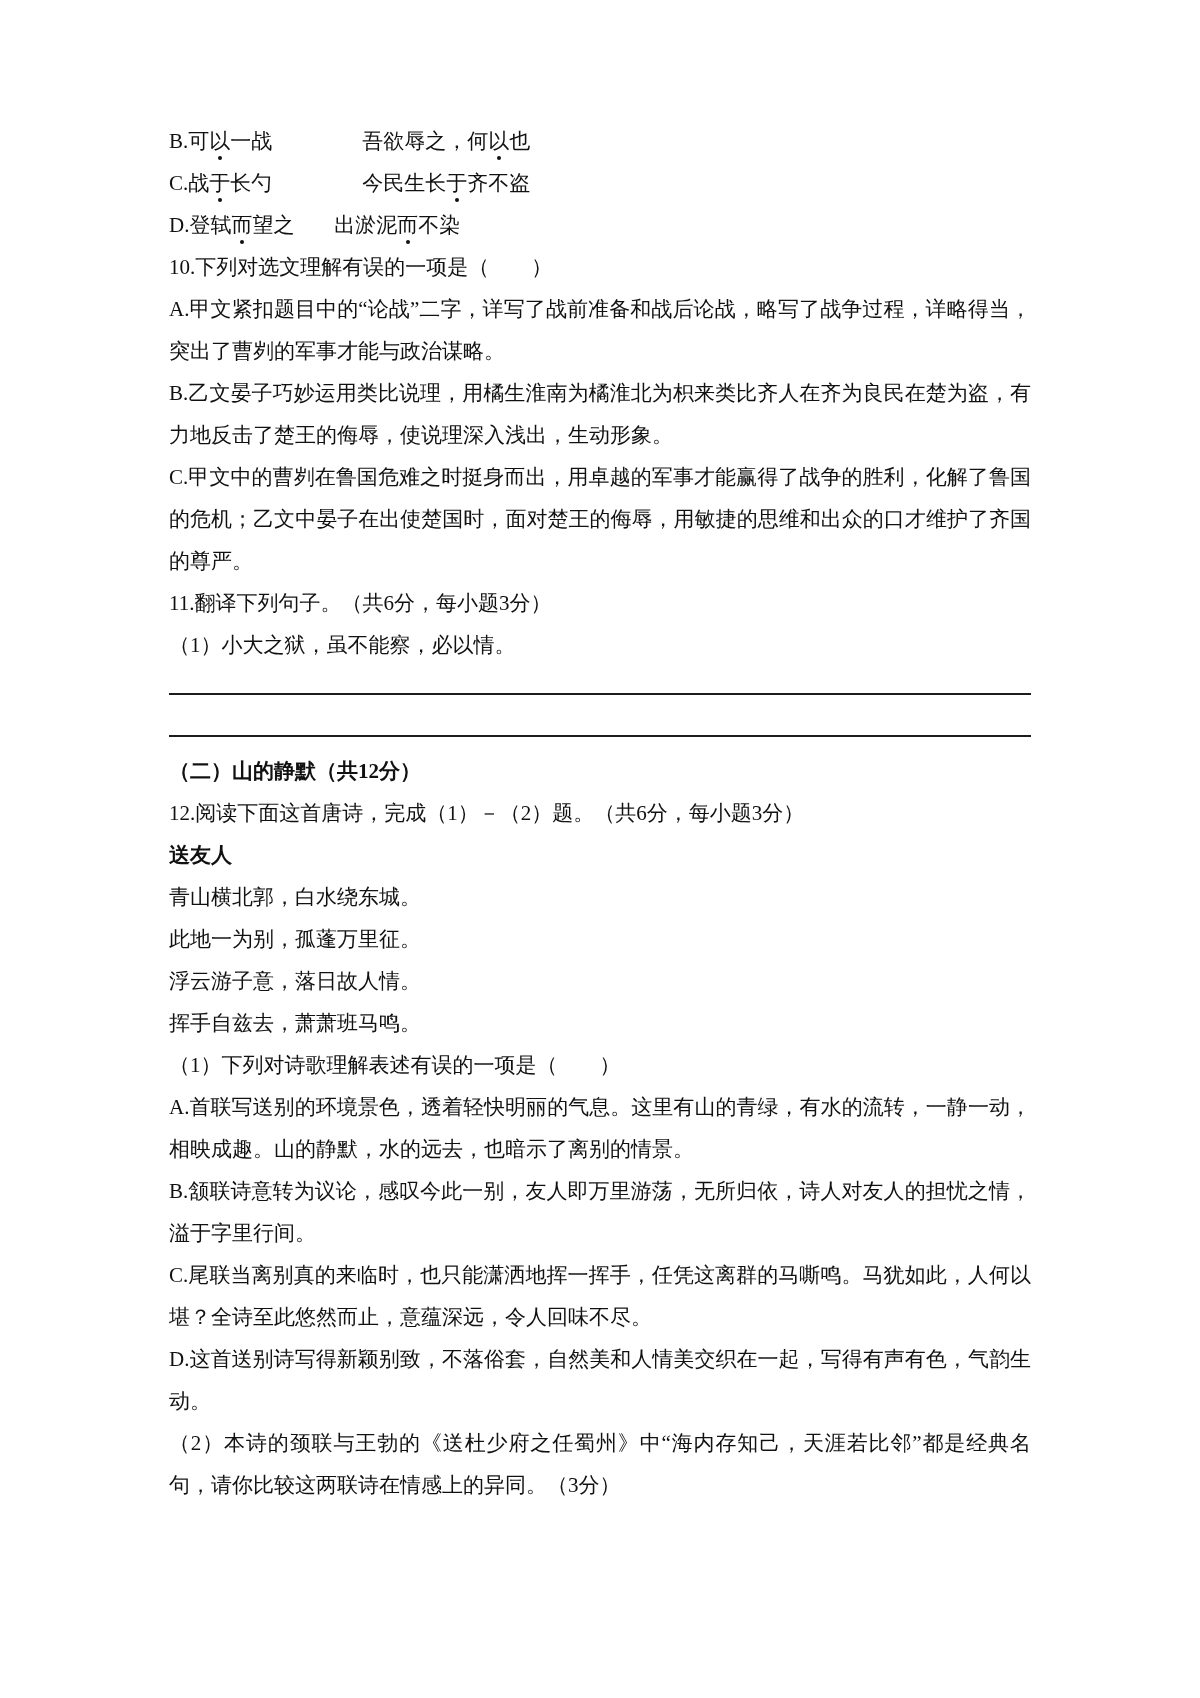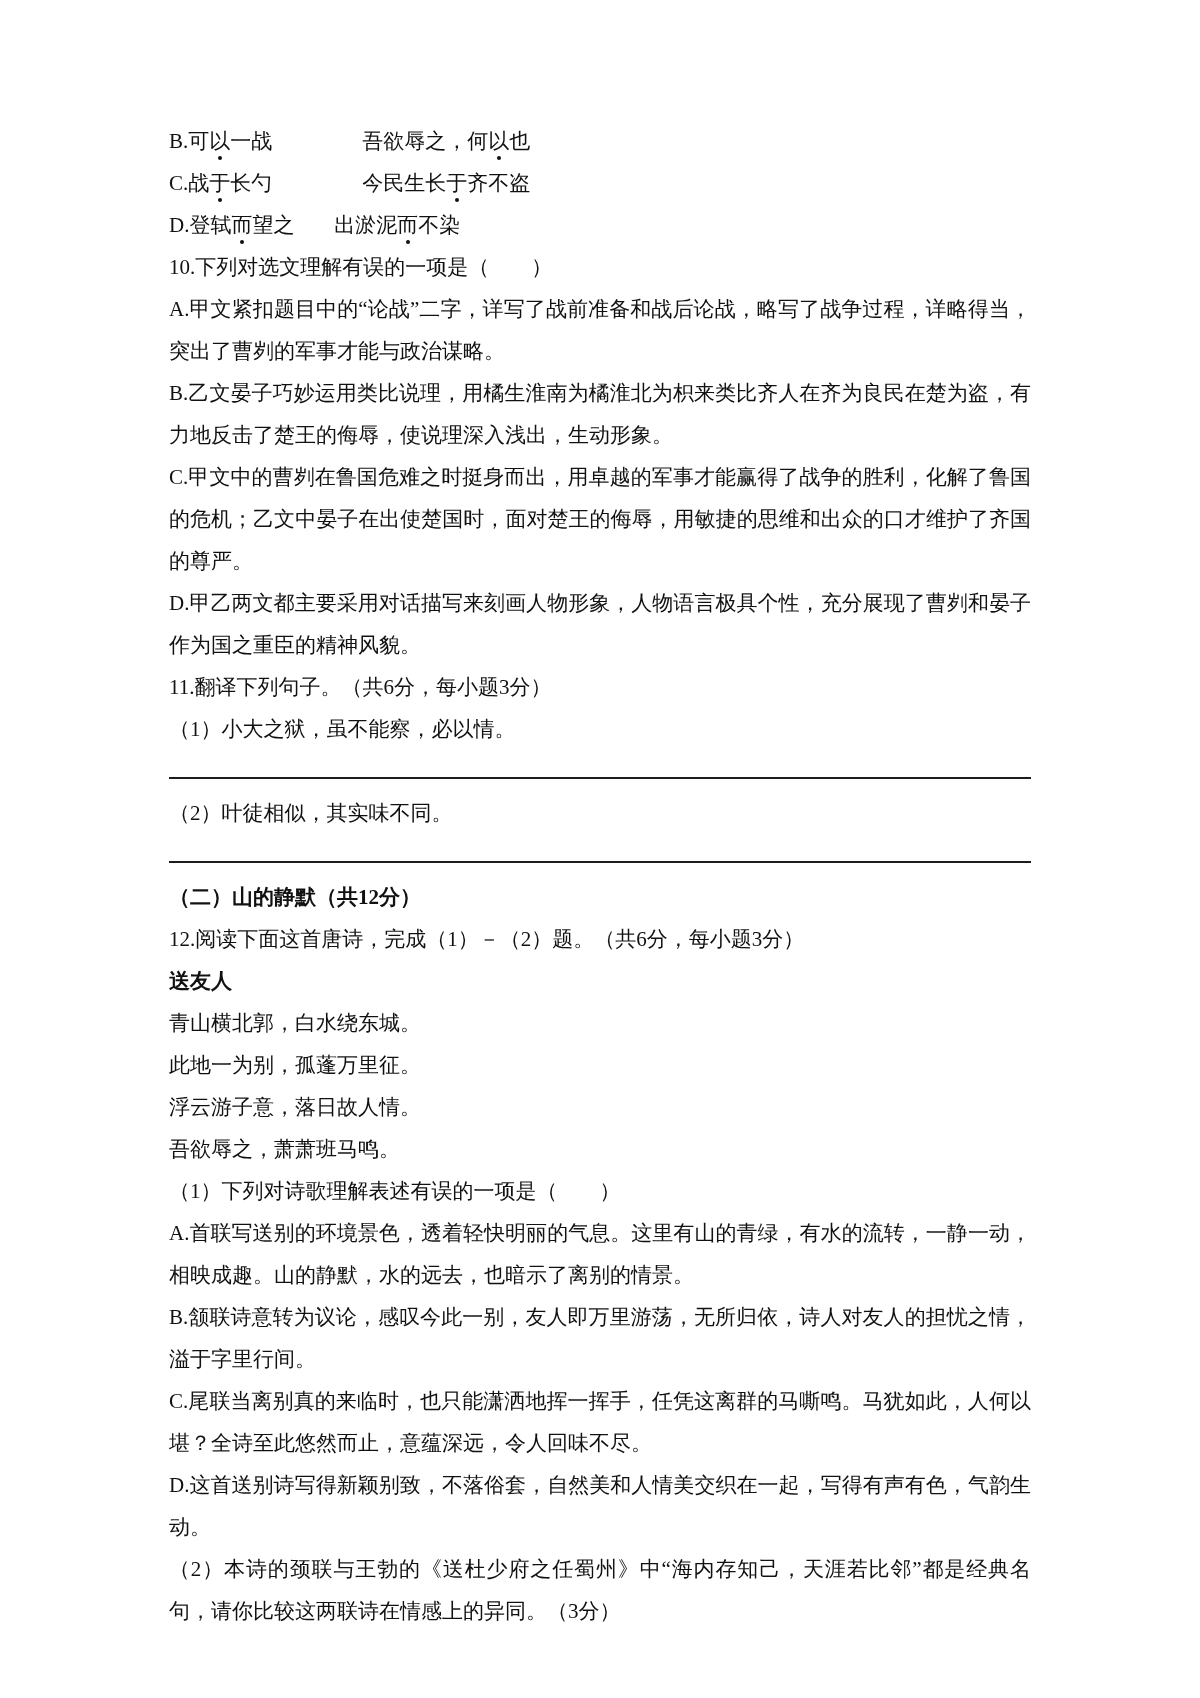--- a/index.html
+++ b/index.html
@@ -80,40 +80,38 @@
 
     <div class="pair-row">
       <span class="pair-left narrow"><span>D.登轼</span><span class="emdot">而</span><span>望之</span></span>
       <span class="pair-right"><span>出淤泥</span><span class="emdot">而</span><span>不染</span></span>
     </div>
 
     <p>10.下列对选文理解有误的一项是（　　）</p>
     <p>A.甲文紧扣题目中的“论战”二字，详写了战前准备和战后论战，略写了战争过程，详略得当，突出了曹刿的军事才能与政治谋略。</p>
     <p>B.乙文晏子巧妙运用类比说理，用橘生淮南为橘淮北为枳来类比齐人在齐为良民在楚为盗，有力地反击了楚王的侮辱，使说理深入浅出，生动形象。</p>
     <p>C.甲文中的曹刿在鲁国危难之时挺身而出，用卓越的军事才能赢得了战争的胜利，化解了鲁国的危机；乙文中晏子在出使楚国时，面对楚王的侮辱，用敏捷的思维和出众的口才维护了齐国的尊严。</p>
-    <p>D.甲乙两文都主要采用对话描写来刻画人物形象，人物语言极具个性，充分展现了曹刿和晏子作为国之重臣的精神风貌。</p>
 
     <p>11.翻译下列句子。（共6分，每小题3分）</p>
     <p>（1）小大之狱，虽不能察，必以情。</p>
     <div class="answer-slot">
       <div class="answer-rule"></div>
     </div>
-    <p>（2）叶徒相似，其实味不同。</p>
     <div class="answer-slot">
       <div class="answer-rule"></div>
     </div>
 
     <p class="bold">（二）山的静默（共12分）</p>
     <p>12.阅读下面这首唐诗，完成（1）－（2）题。（共6分，每小题3分）</p>
 
     <p class="center bold">送友人</p>
     <p class="center">青山横北郭，白水绕东城。</p>
     <p class="center">此地一为别，孤蓬万里征。</p>
     <p class="center">浮云游子意，落日故人情。</p>
-    <p class="center">吾欲辱之，萧萧班马鸣。</p>
+    <p class="center">挥手自兹去，萧萧班马鸣。</p>
 
     <p>（1）下列对诗歌理解表述有误的一项是（　　）</p>
     <p>A.首联写送别的环境景色，透着轻快明丽的气息。这里有山的青绿，有水的流转，一静一动，相映成趣。山的静默，水的远去，也暗示了离别的情景。</p>
     <p>B.颔联诗意转为议论，感叹今此一别，友人即万里游荡，无所归依，诗人对友人的担忧之情，溢于字里行间。</p>
     <p>C.尾联当离别真的来临时，也只能潇洒地挥一挥手，任凭这离群的马嘶鸣。马犹如此，人何以堪？全诗至此悠然而止，意蕴深远，令人回味不尽。</p>
     <p>D.这首送别诗写得新颖别致，不落俗套，自然美和人情美交织在一起，写得有声有色，气韵生动。</p>
     <p>（2）本诗的颈联与王勃的《送杜少府之任蜀州》中“海内存知己，天涯若比邻”都是经典名句，请你比较这两联诗在情感上的异同。（3分）</p>
 
   </div>
 </div>

